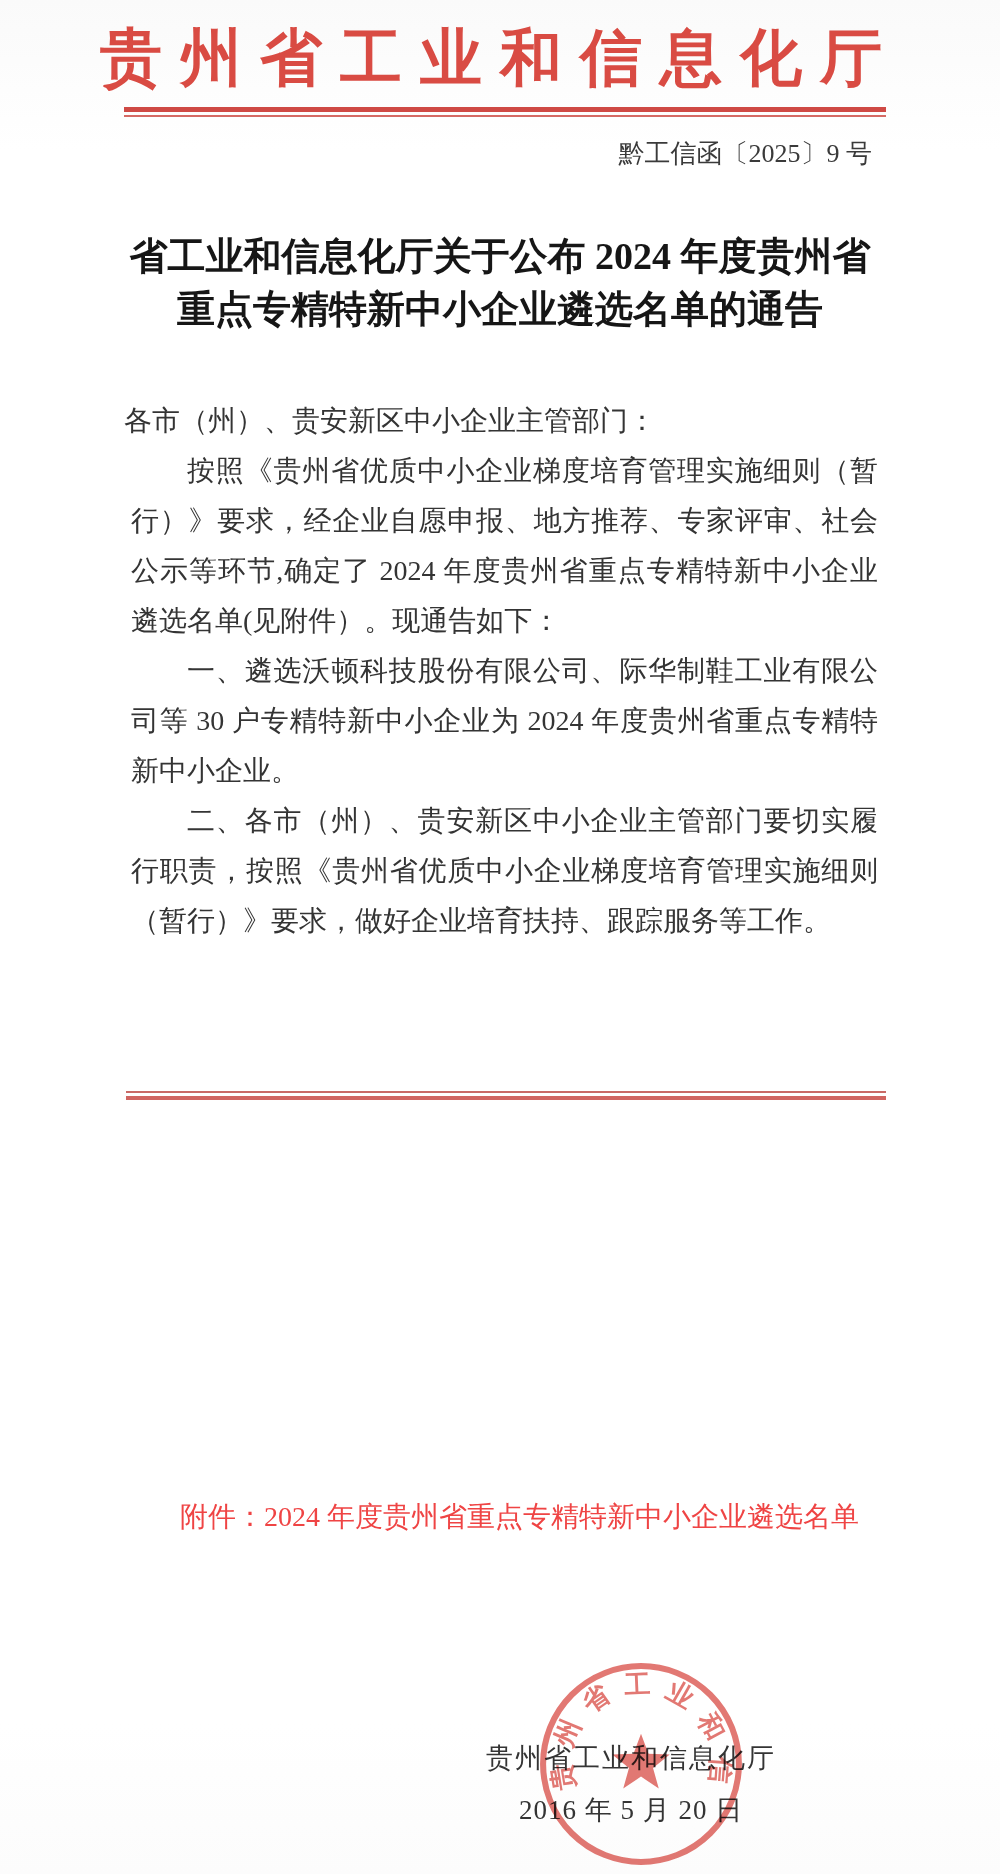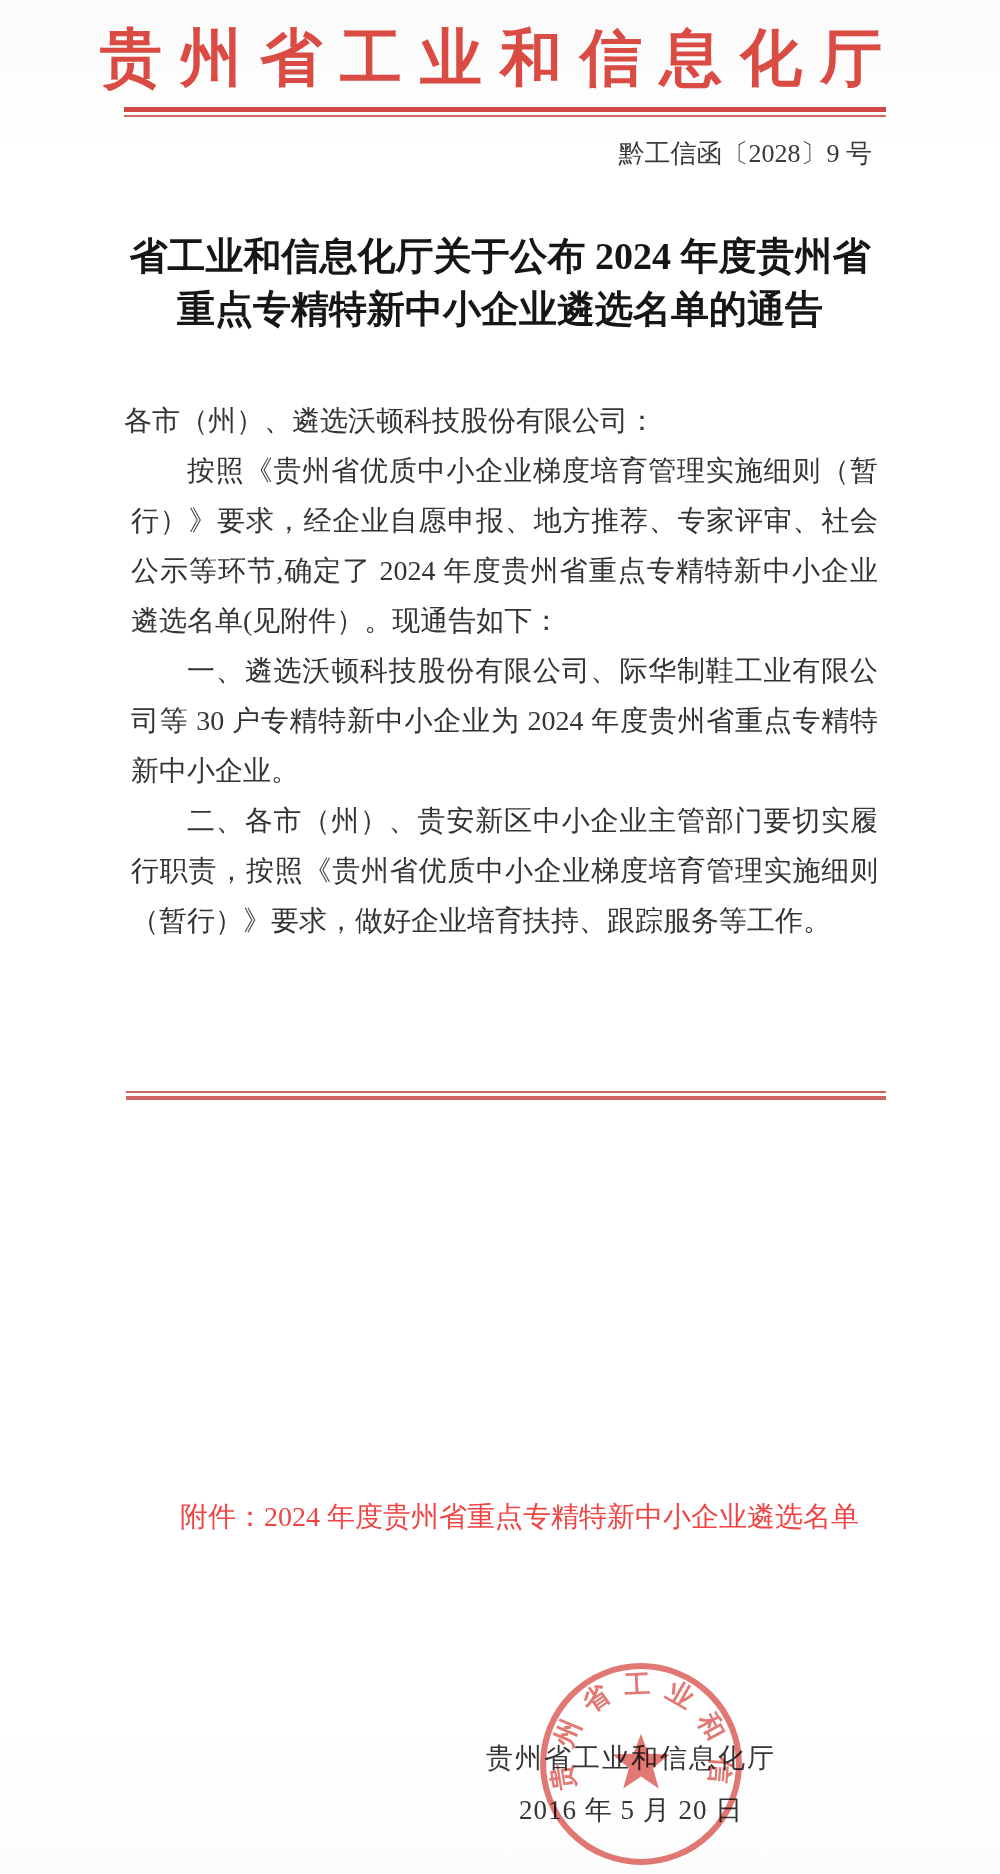--- a/index.html
+++ b/index.html
@@ -85,29 +85,29 @@
 <div class="paper-tint"></div>
 
 <div class="header-title">贵州省工业和信息化厅</div>
 
 <div class="rule-top">
   <div class="thick"></div>
   <div class="gap"></div>
   <div class="thin"></div>
 </div>
 
-<div class="doc-number">黔工信函〔2028〕9 号</div>
+<div class="doc-number">黔工信函〔2025〕9 号</div>
 
 <div class="doc-title">
   <div>省工业和信息化厅关于公布 2024 年度贵州省</div>
   <div>重点专精特新中小企业遴选名单的通告</div>
 </div>
 
 <div class="body-text">
-  <p>各市（州）、遴选沃顿科技股份有限公司：</p>
+  <p>各市（州）、贵安新区中小企业主管部门：</p>
   <p class="indent">按照《贵州省优质中小企业梯度培育管理实施细则（暂行）》要求，经企业自愿申报、地方推荐、专家评审、社会公示等环节,确定了 2024 年度贵州省重点专精特新中小企业遴选名单(见附件）。现通告如下：</p>
   <p class="indent">一、遴选沃顿科技股份有限公司、际华制鞋工业有限公司等 30 户专精特新中小企业为 2024 年度贵州省重点专精特新中小企业。</p>
   <p class="indent">二、各市（州）、贵安新区中小企业主管部门要切实履行职责，按照《贵州省优质中小企业梯度培育管理实施细则（暂行）》要求，做好企业培育扶持、跟踪服务等工作。</p>
 </div>
 
 <div class="rule-bottom">
   <div class="thin"></div>
   <div class="gap"></div>
   <div class="thick"></div>
 </div>

